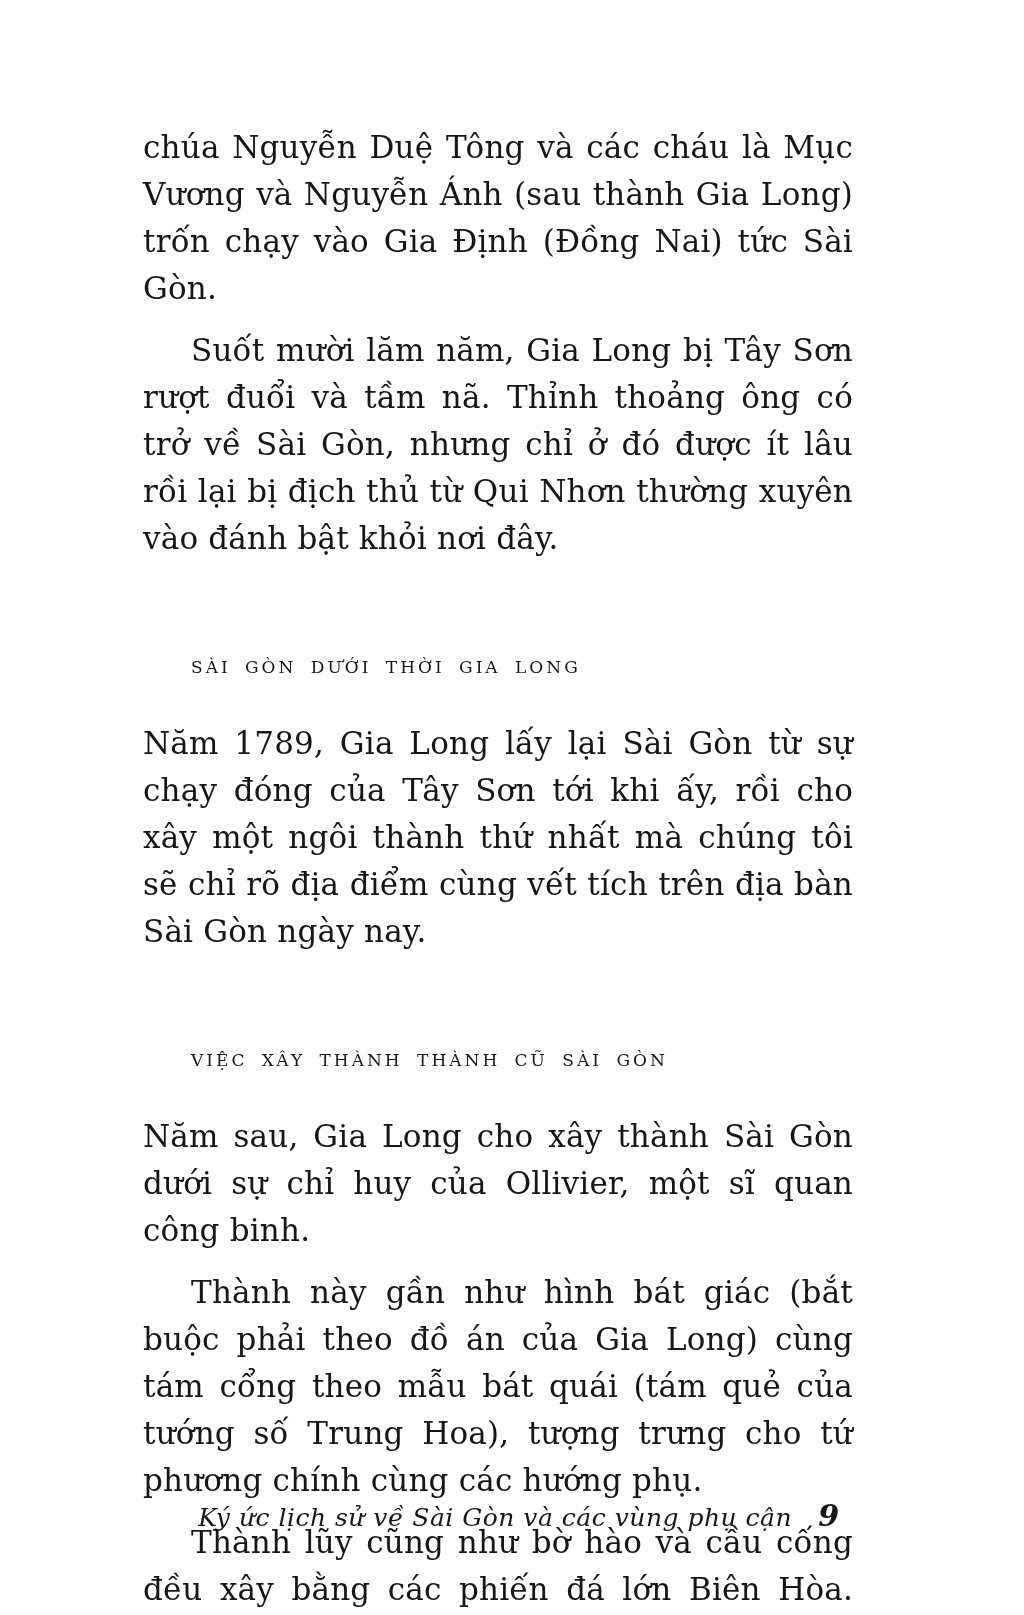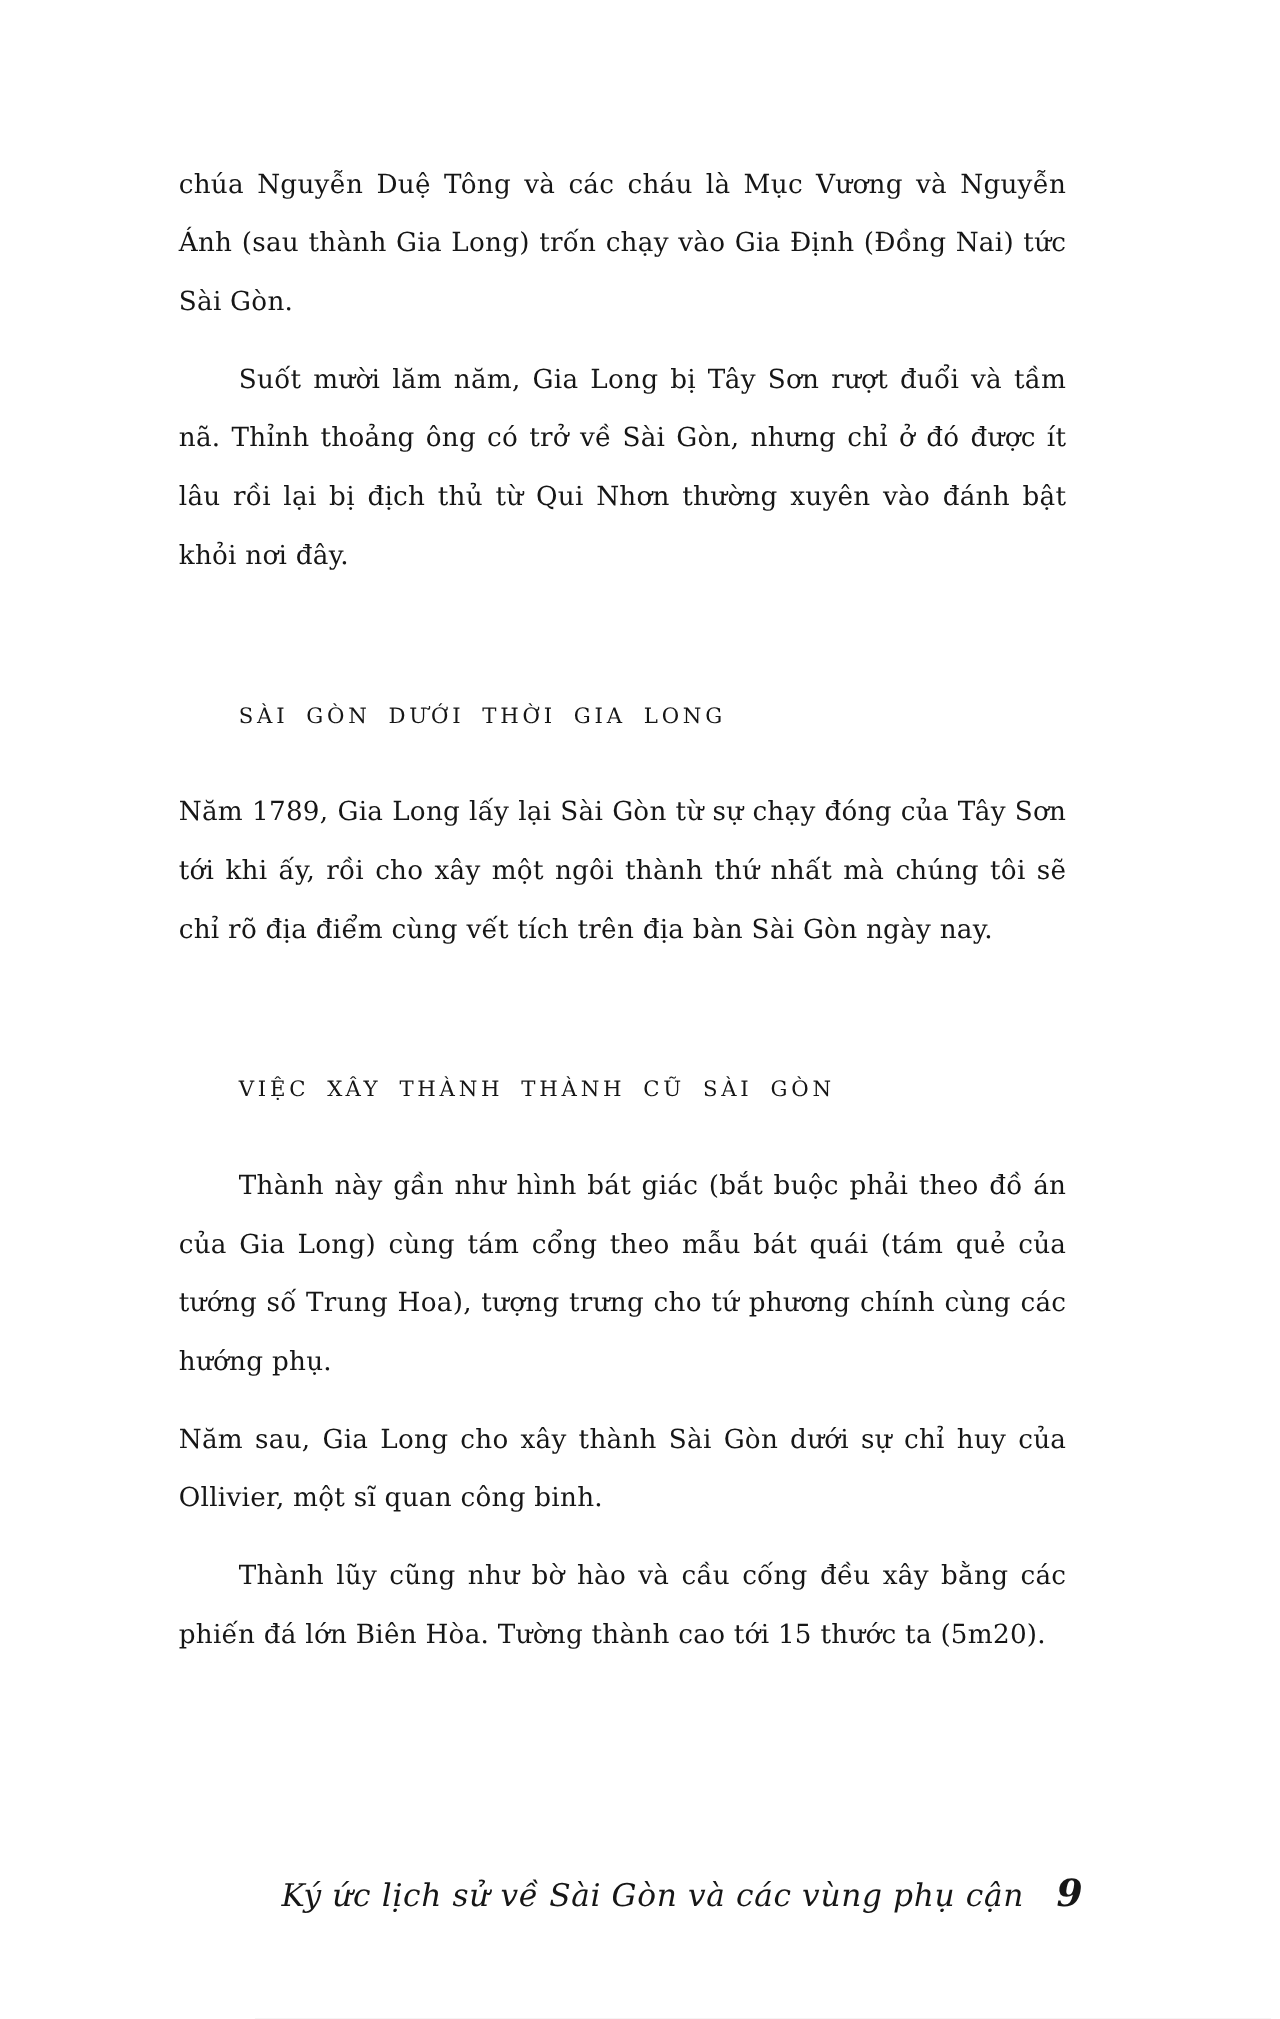--- a/index.html
+++ b/index.html
@@ -19,21 +19,21 @@
   }
   .content {
     position: absolute;
     left: 143px;
     right: 171px;
     top: 0;
     padding-top: 124px;
   }
   .body-par {
     margin: 0;
-    font-size: 21px;
+    font-size: 31px;
     line-height: 47px;
     text-align: justify;
     text-justify: inter-word;
     letter-spacing: 0.2px;
   }
   .body-par + .body-par {
     margin-top: 15px;
   }
   .body-par.indent {
     text-indent: 48px;
@@ -44,21 +44,21 @@
     font-size: 17px;
     font-weight: normal;
     line-height: 40px;
     letter-spacing: 3px;
     word-spacing: 6px;
     font-variant: small-caps;
   }
   .running-footer {
     position: absolute;
     top: 1498px;
-    right: 158px;
+    right: 185px;
     display: flex;
     align-items: baseline;
     gap: 26px;
     white-space: nowrap;
   }
   .running-title {
     font-style: italic;
     font-size: 25px;
     letter-spacing: 0.5px;
   }
@@ -71,22 +71,22 @@
 </head>
 <body>
 
 <div class="page">
   <main class="content">
     <p class="body-par">chúa Nguyễn Duệ Tông và các cháu là Mục Vương và Nguyễn Ánh (sau thành Gia Long) trốn chạy vào Gia Định (Đồng Nai) tức Sài Gòn.</p>
     <p class="body-par indent">Suốt mười lăm năm, Gia Long bị Tây Sơn rượt đuổi và tầm nã. Thỉnh thoảng ông có trở về Sài Gòn, nhưng chỉ ở đó được ít lâu rồi lại bị địch thủ từ Qui Nhơn thường xuyên vào đánh bật khỏi nơi đây.</p>
     <h2 class="section-heading">SÀI GÒN DƯỚI THỜI GIA LONG</h2>
     <p class="body-par">Năm 1789, Gia Long lấy lại Sài Gòn từ sự chạy đóng của Tây Sơn tới khi ấy, rồi cho xây một ngôi thành thứ nhất mà chúng tôi sẽ chỉ rõ địa điểm cùng vết tích trên địa bàn Sài Gòn ngày nay.</p>
     <h2 class="section-heading">VIỆC XÂY THÀNH THÀNH CŨ SÀI GÒN</h2>
+    <p class="body-par">Năm sau, Gia Long cho xây thành Sài Gòn dưới sự chỉ huy của Ollivier, một sĩ quan công binh.</p>
     <p class="body-par indent">Thành này gần như hình bát giác (bắt buộc phải theo đồ án của Gia Long) cùng tám cổng theo mẫu bát quái (tám quẻ của tướng số Trung Hoa), tượng trưng cho tứ phương chính cùng các hướng phụ.</p>
-    <p class="body-par">Năm sau, Gia Long cho xây thành Sài Gòn dưới sự chỉ huy của Ollivier, một sĩ quan công binh.</p>
     <p class="body-par indent">Thành lũy cũng như bờ hào và cầu cống đều xây bằng các phiến đá lớn Biên Hòa. Tường thành cao tới 15 thước ta (5m20).</p>
   </main>
 
   <footer class="running-footer">
     <span class="running-title">Ký ức lịch sử về Sài Gòn và các vùng phụ cận</span>
     <span class="page-number">9</span>
   </footer>
 </div>
 
 </body></html>

